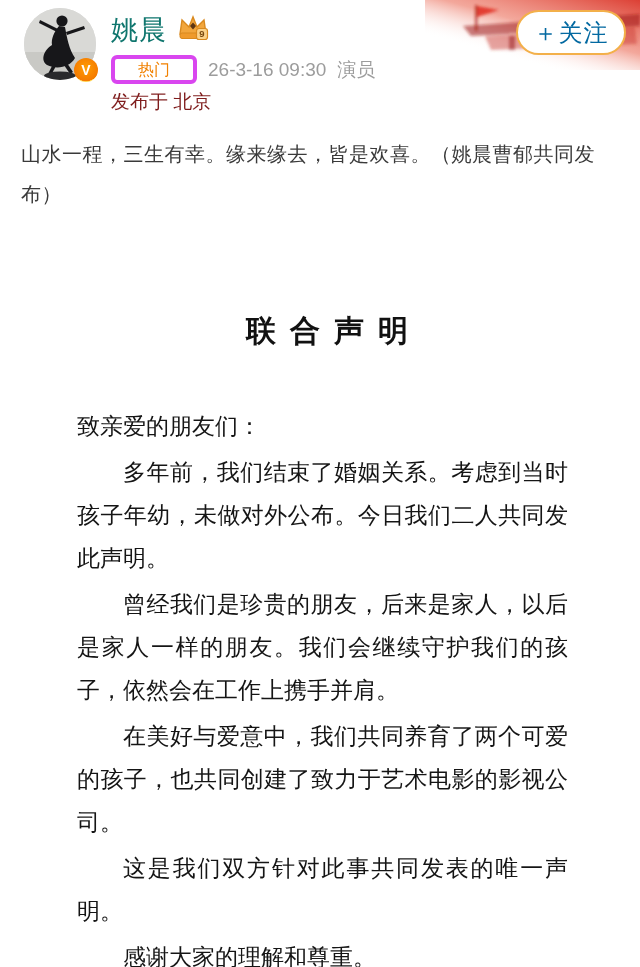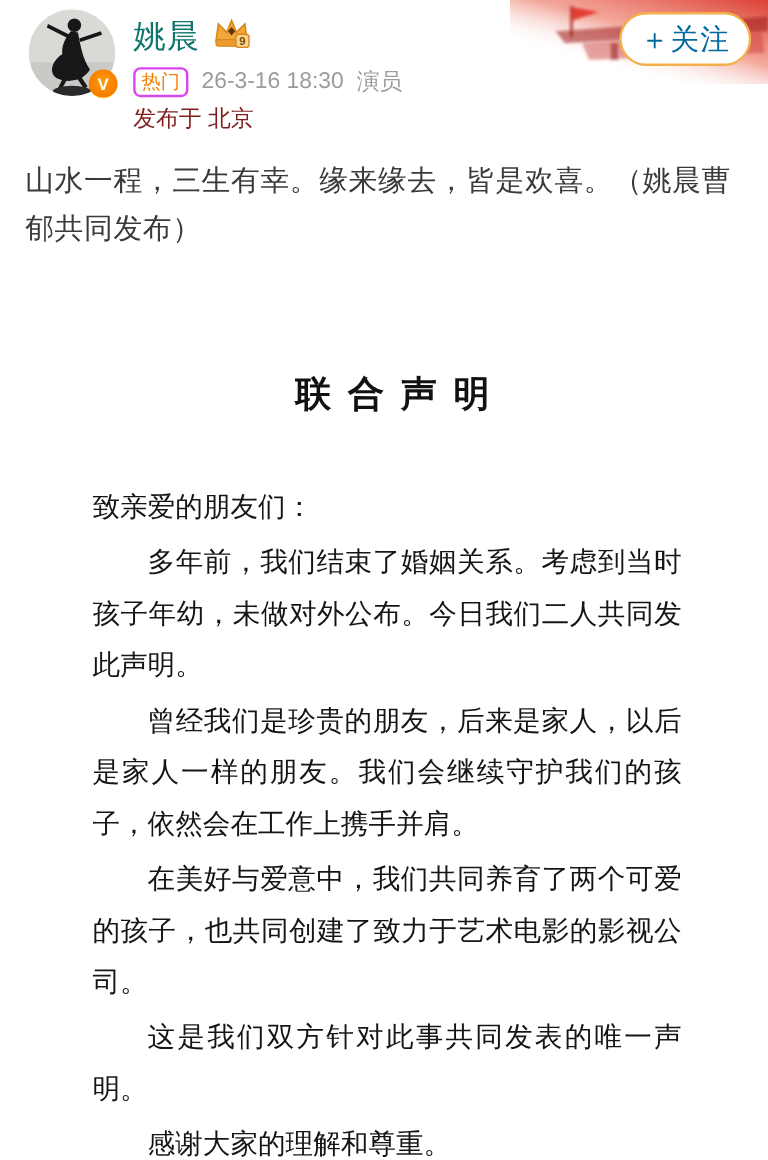--- a/index.html
+++ b/index.html
@@ -18,36 +18,36 @@
     position:absolute; right:-2px; bottom:-2px; width:24px; height:24px; border-radius:50%;
     background:radial-gradient(circle at 50% 42%, #ff9d00 0%, #f57a00 70%, #ffd24d 72%, #ffd24d 100%);
     color:#ffffff; font-size:14px; font-weight:bold; line-height:24px; text-align:center;
   }
   .header-info { padding-top:4px; }
   .username-row { display:flex; align-items:center; gap:9px; }
   .username { font-size:27px; color:#0f766e; font-weight:500; letter-spacing:1px; }
   .crown-icon { display:inline-block; }
   .meta-row { display:flex; align-items:center; gap:11px; margin-top:7px; color:#9c9c9c; font-size:19px; }
   .hot-tag {
-    color:#f18101; border:2px solid #d946ef; border-radius:6px;
-    font-size:16px; line-height:21px; padding:0 5px; font-weight:500;
+    color:#f18101; border:4px solid #d946ef; border-radius:6px;
+    font-size:16px; line-height:21px; padding:0 23px; font-weight:500;
   }
   .meta-row2 { margin-top:5px; color:#7f1d1d; font-size:19px; }
 
   .corner-banner { position:absolute; top:0; right:0; width:215px; height:70px; z-index:-1; pointer-events:none; }
   .follow-button {
     position:absolute; top:10px; right:14px; width:110px; height:45px;
     background:#ffffff; border:2.5px solid #f3b04a; border-radius:24px;
     color:#0369a1; font-size:24px; display:flex; align-items:center; justify-content:center;
     letter-spacing:1px; cursor:pointer;
   }
 
   
   .post-text {
-    padding:19px 20px 0 21px; font-size:24px; color:#3a3a3a; line-height:40px;
+    padding:19px 20px 0 21px; font-size:20px; color:#3a3a3a; line-height:40px;
     letter-spacing:0.5px;
   }
 
   
   .statement { margin-top:97px; font-family:"DejaVu Serif","Liberation Serif",serif; color:#151515; }
   .statement-title {
     text-align:center; font-size:30px; font-weight:bold; letter-spacing:14px;
     padding-left:28px; color:#111111;
   }
   .statement-body { margin:53px 72px 0 77px; font-size:23px; line-height:43px; text-align:justify; }
@@ -111,21 +111,21 @@
           <path d="M4,21 L6,7 L13,14 L17,4 L21,14 L28,7 L30,21 Z" fill="#f2a63c" stroke="#d9891e" stroke-width="1.4"></path>
           <rect x="4" y="20" width="26" height="5.5" rx="2" fill="#ef9a2b" stroke="#d9891e" stroke-width="1"></rect>
           <path d="M17,9.5 L20,13 L17,16.5 L14,13 Z" fill="#5d3512"></path>
           <rect x="20.5" y="15.5" width="11" height="11" rx="2.5" fill="#fbd28a" stroke="#d9891e" stroke-width="1.2"></rect>
           <text x="26" y="24.4" font-size="9.5" font-weight="bold" fill="#7a4a12" text-anchor="middle" font-family="Liberation Sans, sans-serif">9</text>
         </svg>
       </span>
     </div>
     <div class="meta-row">
       <span class="hot-tag">热门</span>
-      <span>26-3-16 18:30</span>
+      <span>26-3-16 09:30</span>
       <span>演员</span>
     </div>
     <div class="meta-row2">发布于 北京</div>
   </div>
 
   <button class="follow-button">＋关注</button>
 </header>
 
 <section class="post-text">山水一程，三生有幸。缘来缘去，皆是欢喜。（姚晨曹郁共同发布）</section>
 

